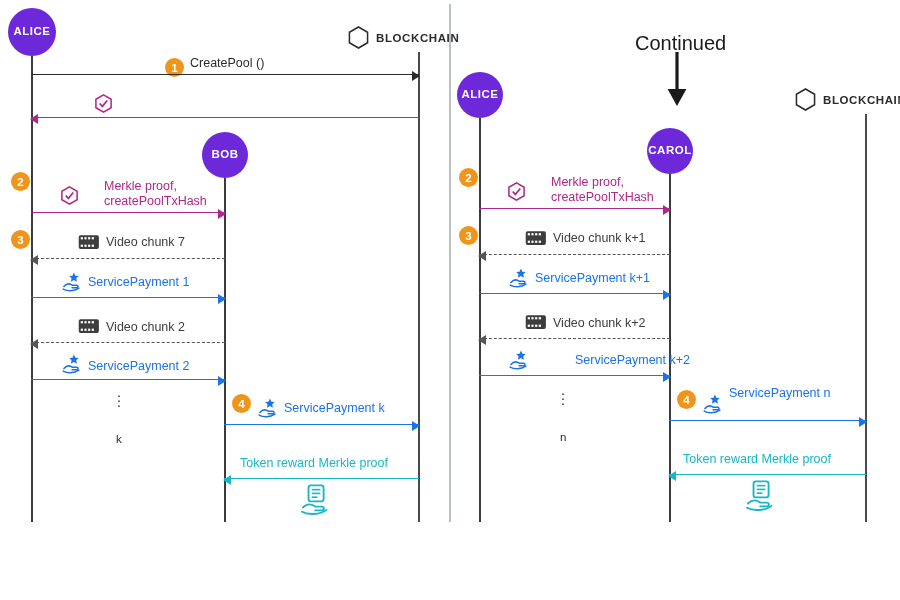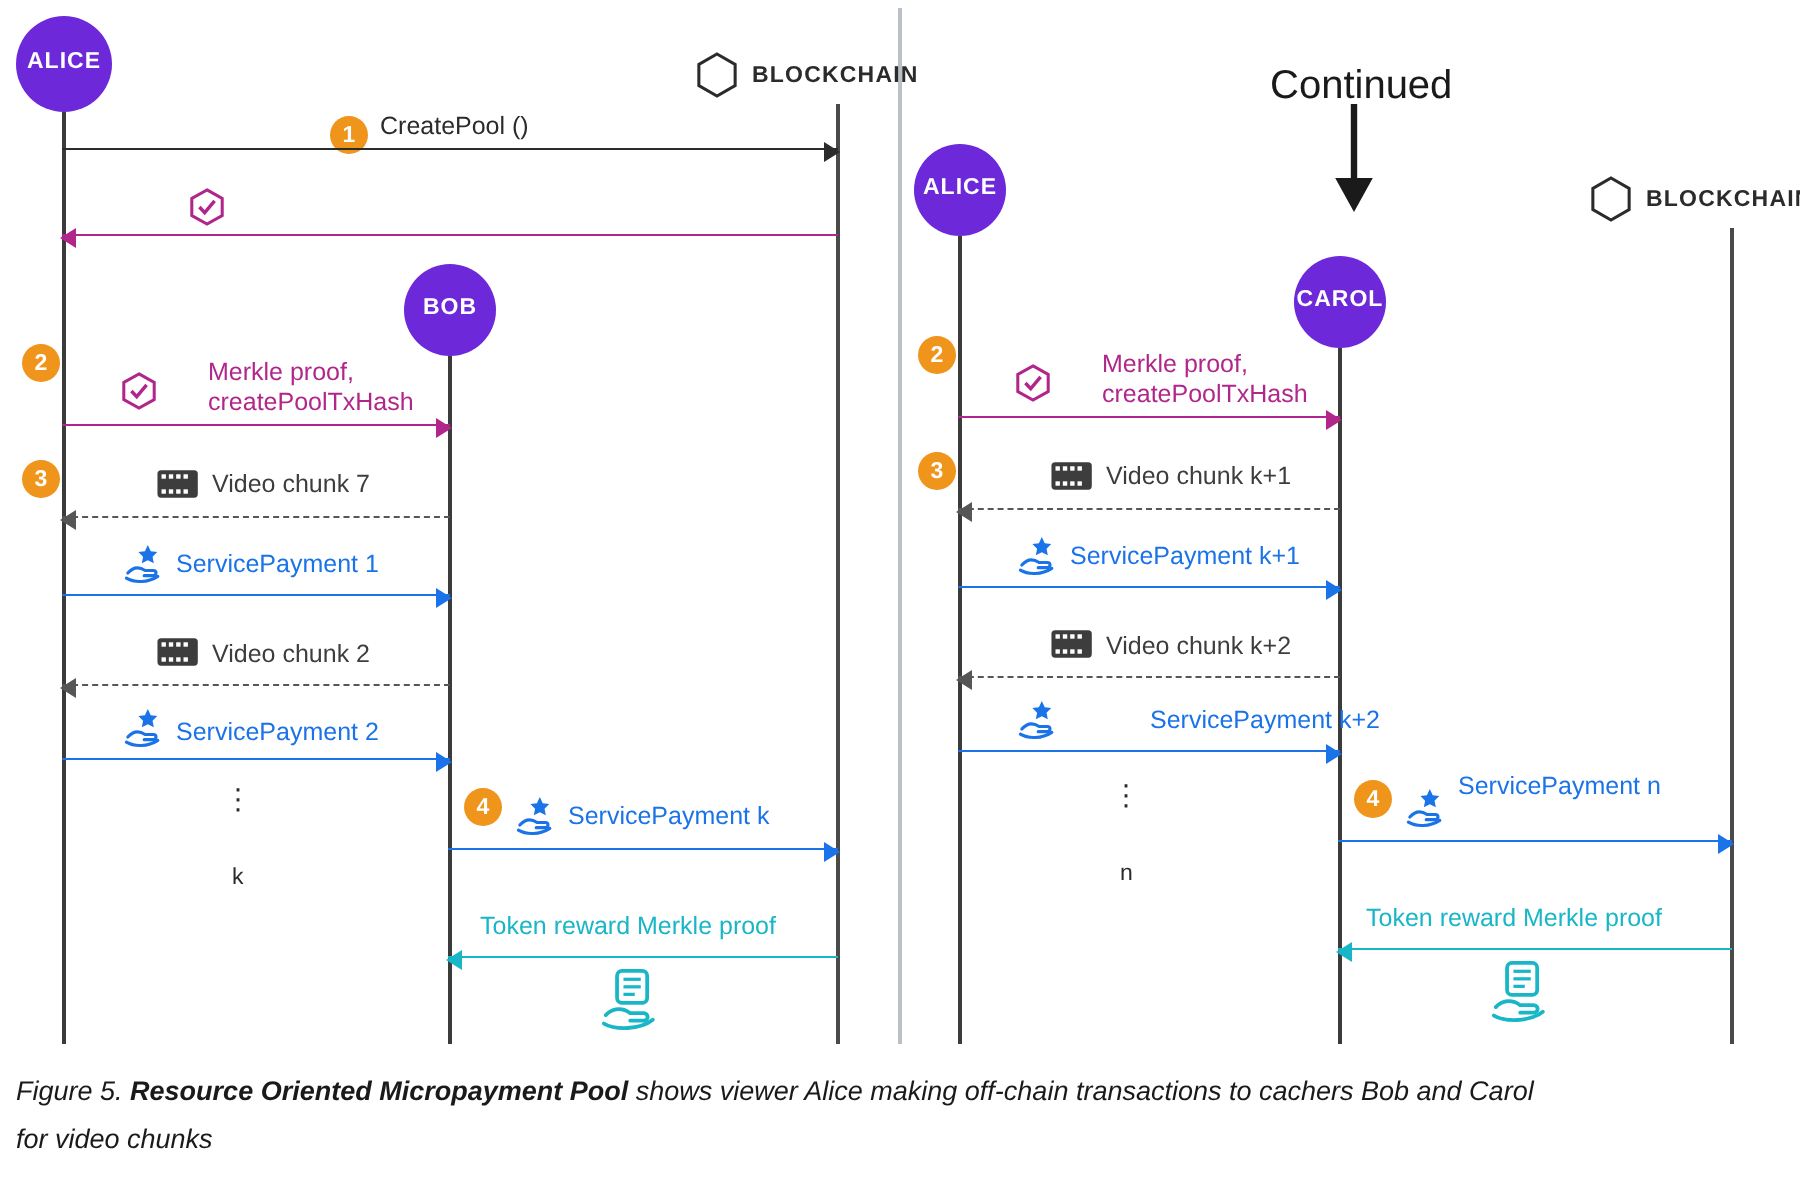--- a/index.html
+++ b/index.html
@@ -434,19 +434,14 @@
     <svg class="icon-svg" style="left:294px; top:480px;" width="34" height="32" viewBox="0 0 36 34">
       <rect x="9" y="1.5" width="16" height="17" rx="2.6" fill="none" stroke="#18b6c6" stroke-width="2"></rect>
       <line x1="12.4" y1="6" x2="21.6" y2="6" stroke="#18b6c6" stroke-width="1.7"></line>
       <line x1="12.4" y1="10" x2="21.6" y2="10" stroke="#18b6c6" stroke-width="1.7"></line>
       <line x1="12.4" y1="14" x2="18.4" y2="14" stroke="#18b6c6" stroke-width="1.7"></line>
       <path d="M3 25 C7 21 12 21 16 24 L23 24 C26 24 26 28 23 28 L16 28" fill="none" stroke="#18b6c6" stroke-width="2" stroke-linecap="round"></path>
       <path d="M2 29.5 C8 33 21 33 28 27.5" fill="none" stroke="#18b6c6" stroke-width="2" stroke-linecap="round"></path>
     </svg>
   </div>
 
-  <div id="caption">
-    <span>Figure 5.</span>
-    <b>Resource Oriented Micropayment Pool</b><span> shows viewer Alice making off-chain transactions to cachers Bob and Carol</span><br>
-    <span>for video chunks</span>
-  </div>
 
 </div>
 
 </body></html>

